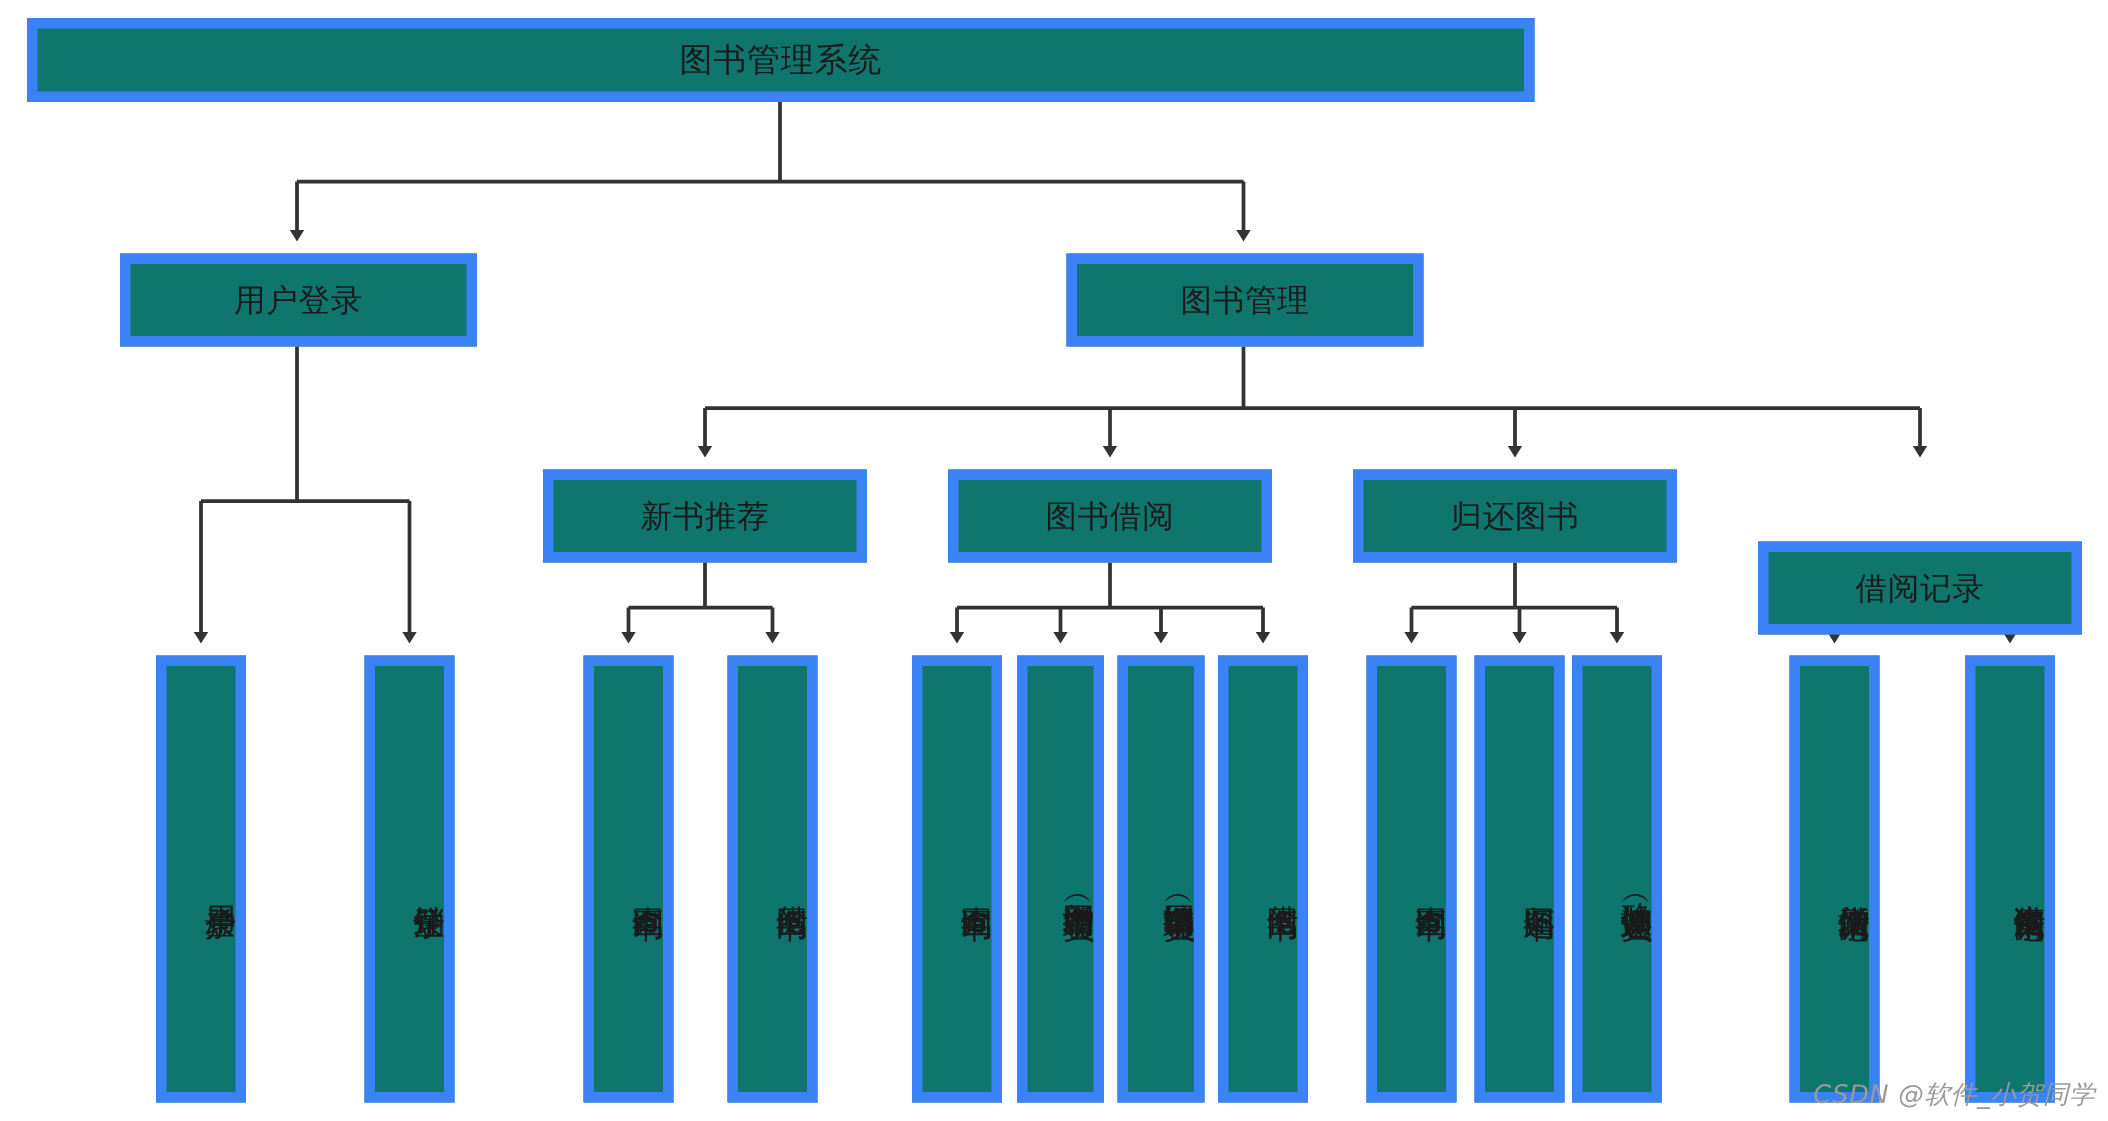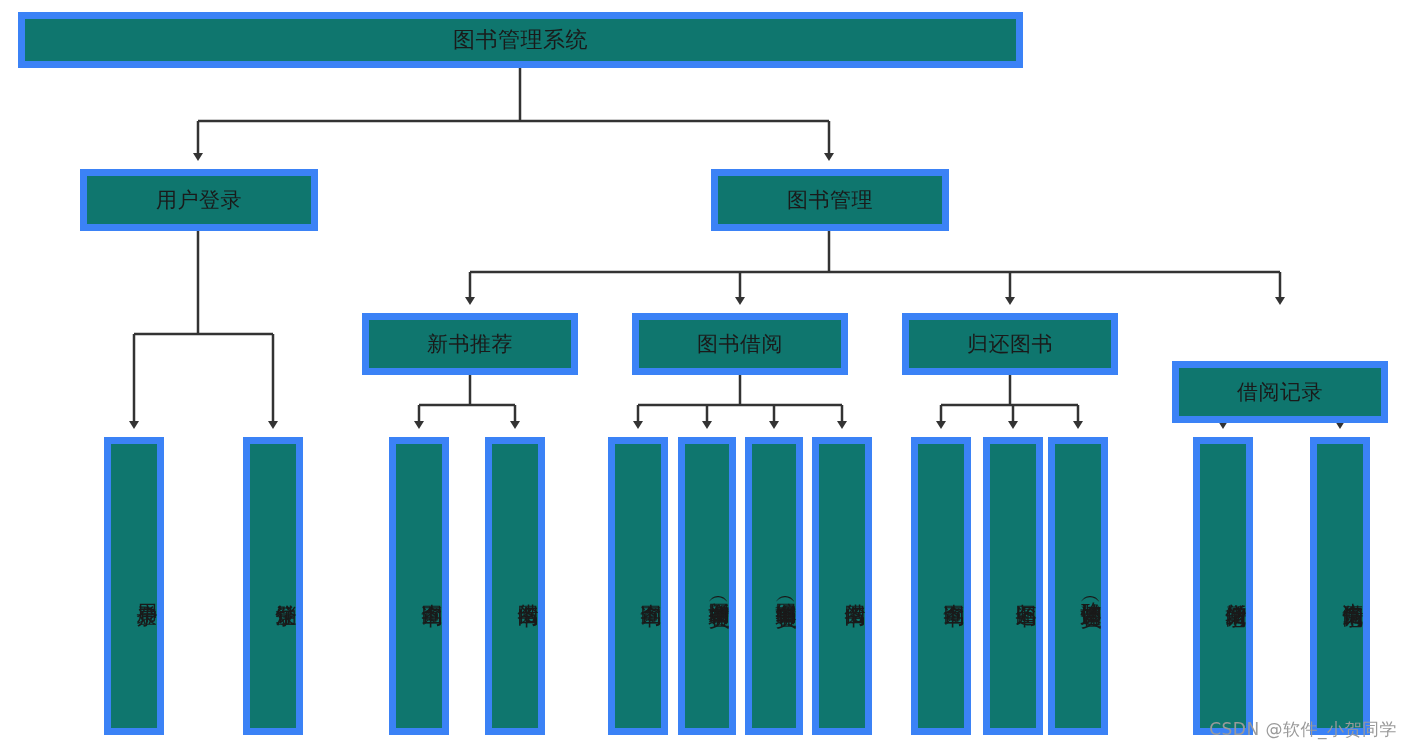--- a/index.html
+++ b/index.html
@@ -56,20 +56,21 @@
     font-size: 22px;
   }
   #watermark {
     position: absolute;
     right: 8px;
     bottom: 6px;
     font-size: 17px;
     color: #9a9a9a;
     white-space: nowrap;
     letter-spacing: 0.5px;
+    font-style: italic;
   }
 </style>
 </head>
 <body>
 
 <div id="canvas">
 
   <svg id="wires" viewBox="0 0 1405 747" xmlns="http://www.w3.org/2000/svg">
     <defs>
       <marker id="arrow" markerWidth="10" markerHeight="10" refX="4" refY="5" orient="auto" markerUnits="userSpaceOnUse">

